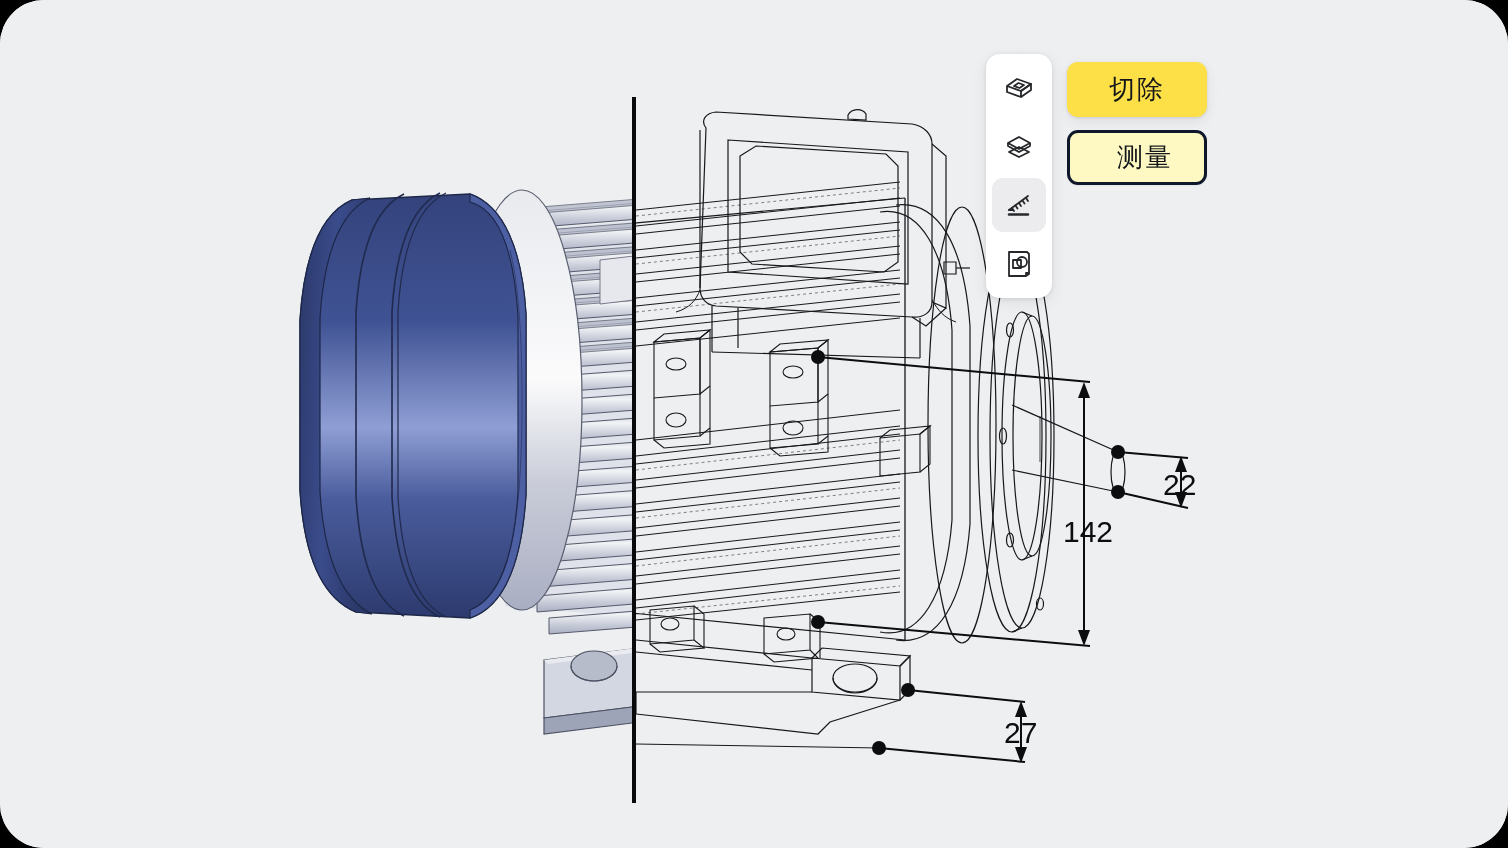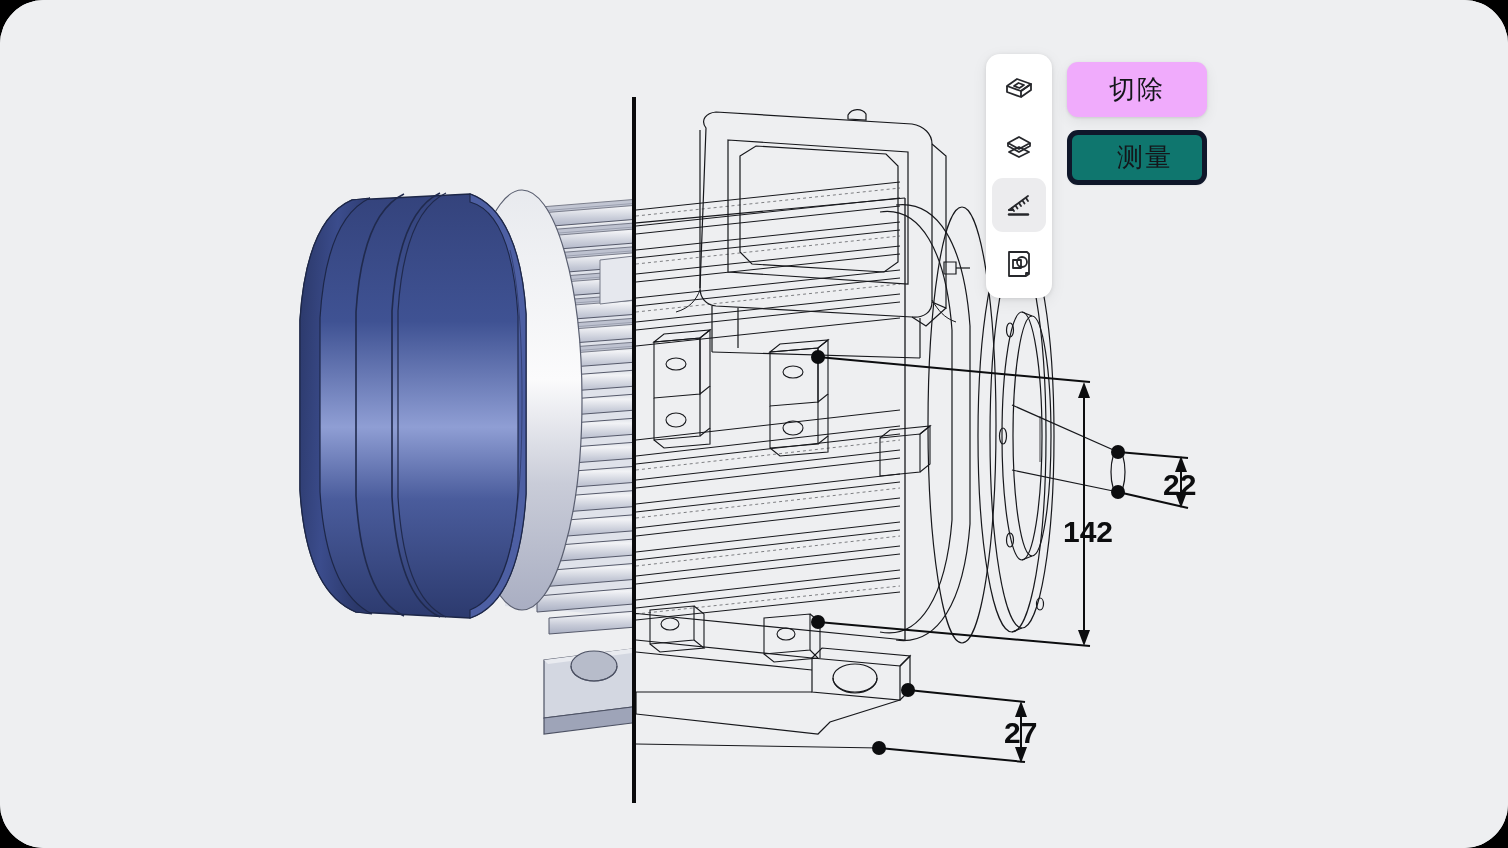--- a/index.html
+++ b/index.html
@@ -65,44 +65,44 @@
     left: 1067px;
     top: 62px;
     width: 140px;
     display: flex;
     flex-direction: column;
     gap: 13px;
   }
   .cmd-btn {
     height: 55px;
     border-radius: 11px;
-    background: #f0abfc;
+    background: #fde047;
     box-shadow: 0 1px 3px rgba(0,0,0,0.10), 0 4px 14px rgba(0,0,0,0.07);
     display: flex;
     align-items: center;
     justify-content: center;
     font-size: 26px;
     color: #14161a;
     letter-spacing: 2px;
     cursor: pointer;
     border: 1px solid transparent;
     box-sizing: border-box;
   }
   .cmd-btn.active {
-    background: #0f766e;
-    border: 5px solid #0f172a;
+    background: #fef9c3;
+    border: 3px solid #0f172a;
     box-shadow: 0 1px 2px rgba(0,0,0,0.05);
     padding-left: 16px;
   }
 
   
   .dim-label {
     position: absolute;
     font-size: 30px;
-    font-weight: 700;
+    font-weight: 400;
     color: #0c0d0f;
     letter-spacing: 0px;
     white-space: nowrap;
   }
   #dim-142 { left: 1063px; top: 515px; text-align: center; }
   #dim-22  { left: 1163px; top: 468px; }
   #dim-27  { left: 979px; top: 716px; margin-left: 25px; }
 </style>
 </head>
 <body>

